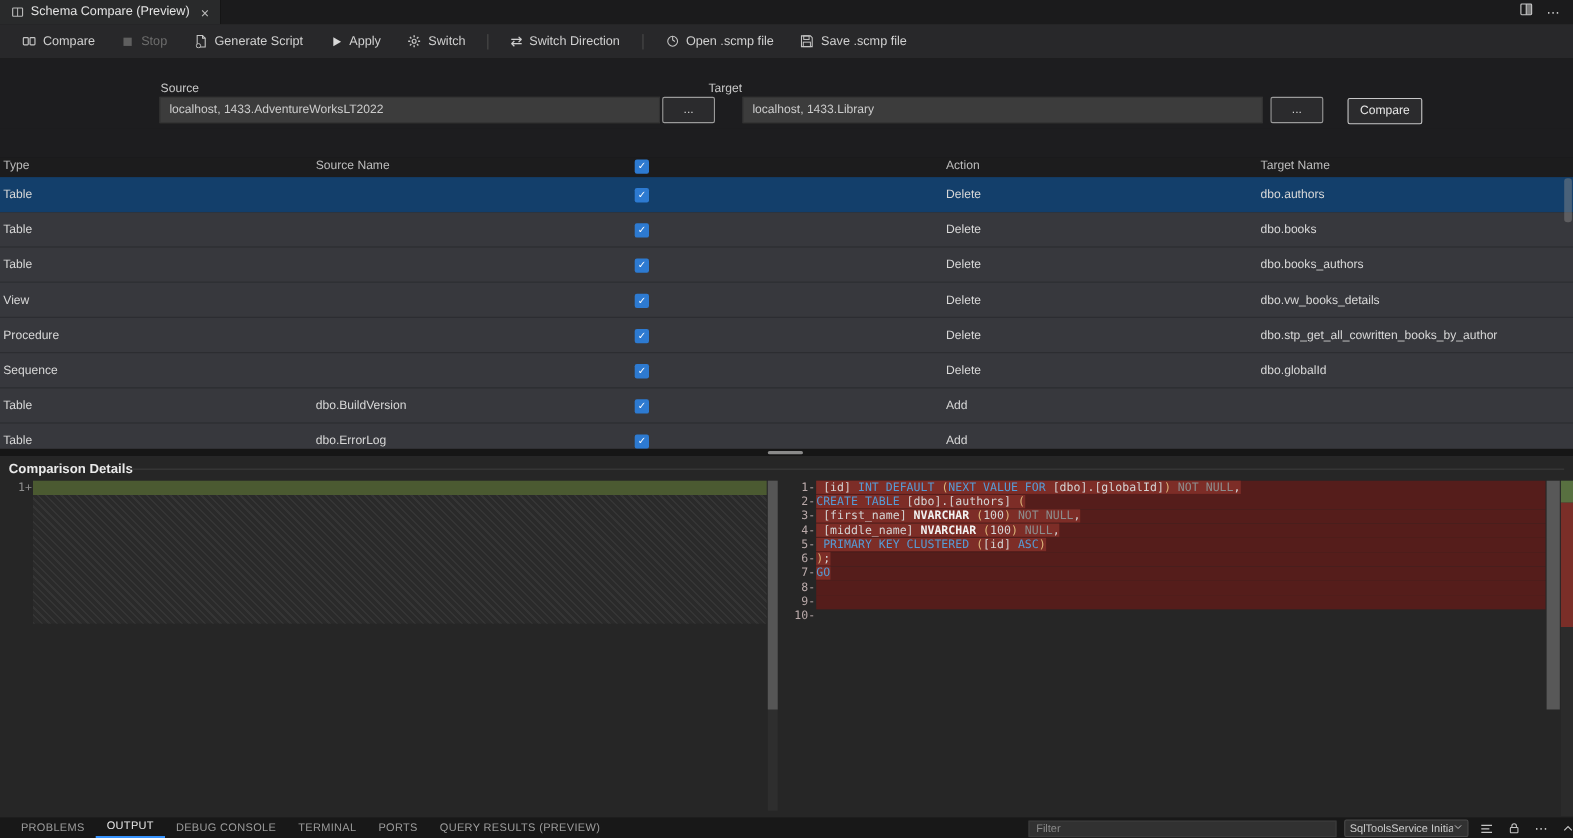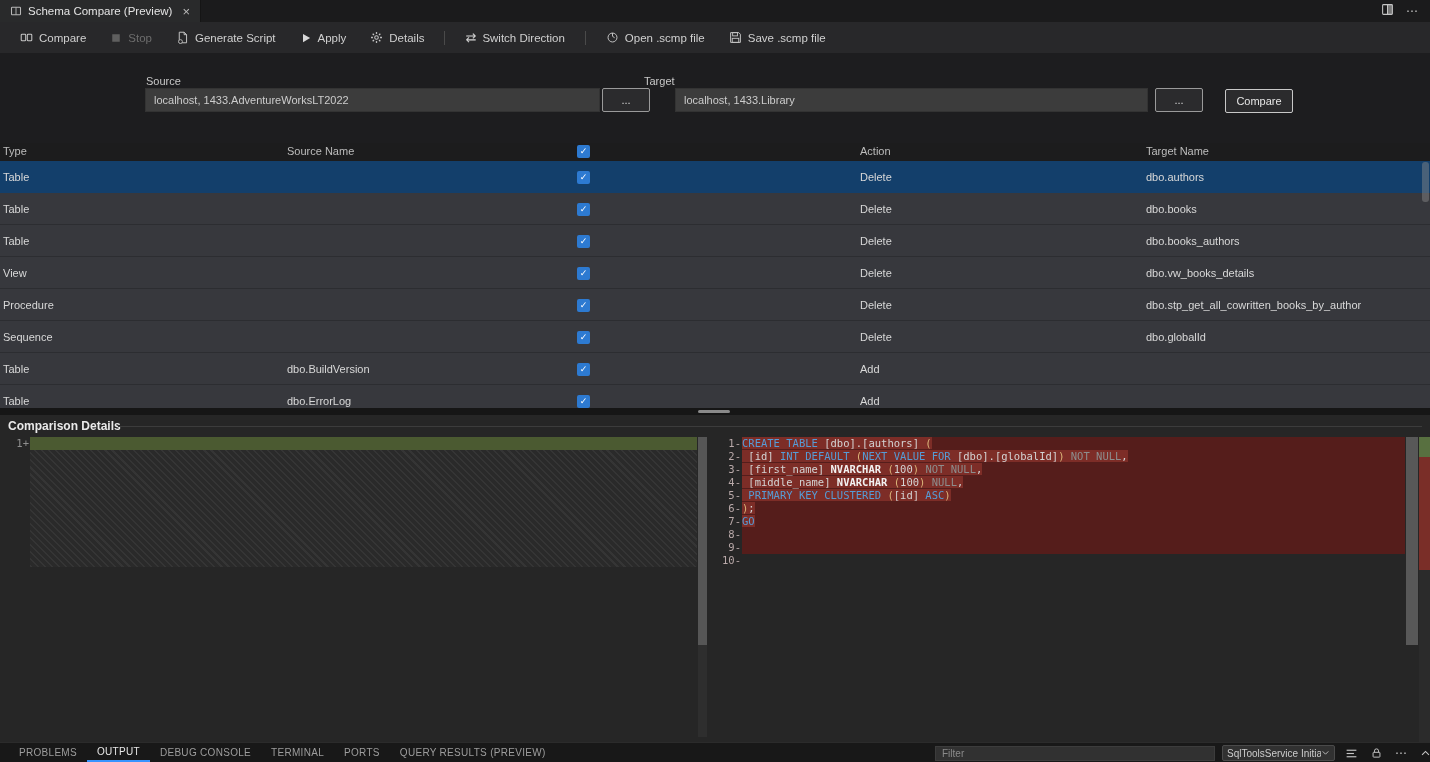--- a/index.html
+++ b/index.html
@@ -161,21 +161,21 @@
               <line x1="8" y1="12.4" x2="8" y2="14.7"></line>
               <line x1="1.3" y1="8" x2="3.6" y2="8"></line>
               <line x1="12.4" y1="8" x2="14.7" y2="8"></line>
               <line x1="3.3" y1="3.3" x2="4.9" y2="4.9"></line>
               <line x1="11.1" y1="11.1" x2="12.7" y2="12.7"></line>
               <line x1="3.3" y1="12.7" x2="4.9" y2="11.1"></line>
               <line x1="11.1" y1="4.9" x2="12.7" y2="3.3"></line>
             </g>
           </svg>
         </span>
-      <span>Details</span>
+      <span>Switch</span>
     </div>
     <div class="tsep"></div>
     <div class="tbtn">
       <span style="font-size:13px;">⇄</span>
       <span>Switch Direction</span>
     </div>
     <div class="tsep"></div>
     <div class="tbtn">
       <span>
           <svg width="13" height="13" viewBox="0 0 16 16">
@@ -346,22 +346,22 @@
           <div class="lnum">3-</div>
           <div class="lnum">4-</div>
           <div class="lnum">5-</div>
           <div class="lnum">6-</div>
           <div class="lnum">7-</div>
           <div class="lnum">8-</div>
           <div class="lnum">9-</div>
           <div class="lnum">10-</div>
         </div>
       <div id="right-code">
+          <div class="cline"><span class="hl"><span class="tok-i"> [id] </span><span class="tok-k">INT </span><span class="tok-k">DEFAULT </span><span class="tok-y">(</span><span class="tok-k">NEXT VALUE FOR </span><span class="tok-i">[dbo].[globalId]</span><span class="tok-y">)</span><span class="tok-i"> </span><span class="tok-d">NOT NULL</span><span class="tok-i">,</span></span></div>
           <div class="cline"><span class="hl"><span class="tok-k">CREATE TABLE </span><span class="tok-i">[dbo].[authors] </span><span class="tok-y">(</span></span></div>
-          <div class="cline"><span class="hl"><span class="tok-i"> [id] </span><span class="tok-k">INT </span><span class="tok-k">DEFAULT </span><span class="tok-y">(</span><span class="tok-k">NEXT VALUE FOR </span><span class="tok-i">[dbo].[globalId]</span><span class="tok-y">)</span><span class="tok-i"> </span><span class="tok-d">NOT NULL</span><span class="tok-i">,</span></span></div>
           <div class="cline"><span class="hl"><span class="tok-i"> [first_name] </span><span class="tok-b">NVARCHAR </span><span class="tok-y">(</span><span class="tok-i">100</span><span class="tok-y">)</span><span class="tok-i"> </span><span class="tok-d">NOT NULL</span><span class="tok-i">,</span></span></div>
           <div class="cline"><span class="hl"><span class="tok-i"> [middle_name] </span><span class="tok-b">NVARCHAR </span><span class="tok-y">(</span><span class="tok-i">100</span><span class="tok-y">)</span><span class="tok-i"> </span><span class="tok-d">NULL</span><span class="tok-i">,</span></span></div>
           <div class="cline"><span class="hl"><span class="tok-i"> </span><span class="tok-k">PRIMARY KEY CLUSTERED </span><span class="tok-y">(</span><span class="tok-i">[id] </span><span class="tok-k">ASC</span><span class="tok-y">)</span></span></div>
           <div class="cline"><span class="hl"><span class="tok-y">)</span><span class="tok-i">;</span></span></div>
           <div class="cline"><span class="hl"><span class="tok-k">GO</span></span></div>
           <div class="cline"></div>
           <div class="cline"></div>
         </div>
       <div id="right-scrollbar"></div>
       <div id="overview-ruler">

